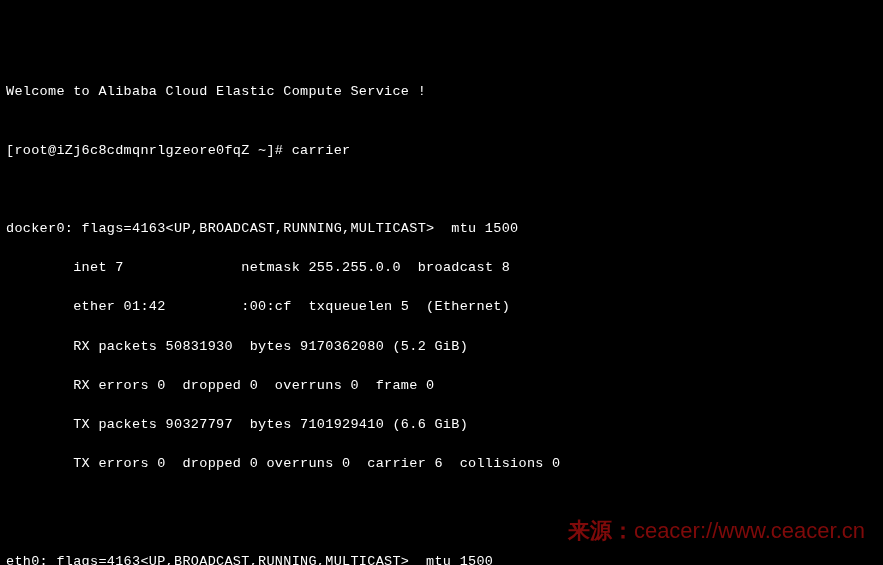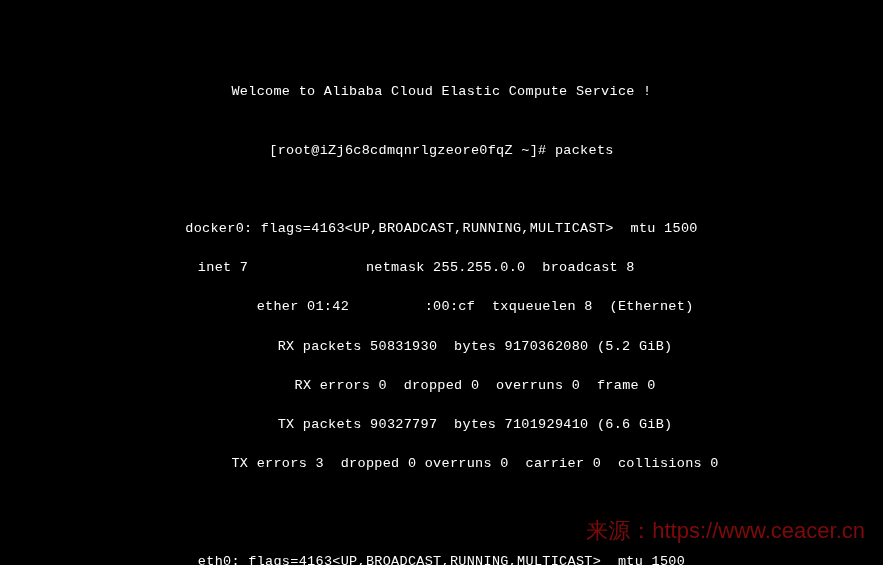--- a/index.html
+++ b/index.html
@@ -10,57 +10,57 @@
       font-size: 13.5px;
       line-height: 1.45;
       padding: 4px 6px;
       width: 883px;
       height: 565px;
       overflow: hidden;
       white-space: pre;
       letter-spacing: 0.3px;
       position: relative;
     }
-    .term-line { white-space: pre; text-align: center; }
+    .term-line { white-space: pre; }
     .redact {
       display: inline-block;
       background: #000;
       color: #000;
       user-select: none;
     }
     .watermark {
       position: absolute;
       right: 18px;
       bottom: 18px;
       color: rgba(230, 18, 18, 0.55);
       font-family: "Microsoft YaHei", "SimHei", sans-serif;
       font-size: 22px;
       font-weight: 400;
       pointer-events: none;
       letter-spacing: 0;
     }
-    .watermark .zh { font-weight: 400; }
+    .watermark .zh { font-weight: 700; }
   </style>
 </head>
 <body>
 
 
 
 <div class="term-line">Welcome to Alibaba Cloud Elastic Compute Service !</div>
 <div class="term-line"></div>
-<div class="term-line">[root@iZj6c8cdmqnrlgzeore0fqZ ~]# packets</div>
+<div class="term-line">[root@iZj6c8cdmqnrlgzeore0fqZ ~]# carrier</div>
 
 
 <div class="term-line">docker0: flags=4163&lt;UP,BROADCAST,RUNNING,MULTICAST&gt;  mtu 1500</div>
 <div class="term-line"><span>        inet 7</span><span class="redact">           </span><span>   netmask 255.255.0.0  broadcast 8</span><span class="redact">              </span><span></span></div>
-<div class="term-line"><span>        ether 01:42</span><span class="redact">         </span><span>:00:cf  txqueuelen 8  (Ethernet)</span></div>
+<div class="term-line"><span>        ether 01:42</span><span class="redact">         </span><span>:00:cf  txqueuelen 5  (Ethernet)</span></div>
 <div class="term-line">        RX packets 50831930  bytes 9170362080 (5.2 GiB)</div>
 <div class="term-line">        RX errors 0  dropped 0  overruns 0  frame 0</div>
 <div class="term-line">        TX packets 90327797  bytes 7101929410 (6.6 GiB)</div>
-<div class="term-line">        TX errors 3  dropped 0 overruns 0  carrier 0  collisions 0</div>
+<div class="term-line">        TX errors 0  dropped 0 overruns 0  carrier 6  collisions 0</div>
 <div class="term-line"></div>
 
 
 <div class="term-line">eth0: flags=4163&lt;UP,BROADCAST,RUNNING,MULTICAST&gt;  mtu 1500</div>
 
 
 
 
 
 
@@ -76,16 +76,16 @@
 
 <div class="term-line"></div>
 
 
 
 
 
 
 
 
-<div class="watermark"><span class="zh">来源：</span><span>https://www.ceacer.cn</span></div>
+<div class="watermark"><span class="zh">来源：</span><span>ceacer://www.ceacer.cn</span></div>
 
 
 
 
 </body></html>

